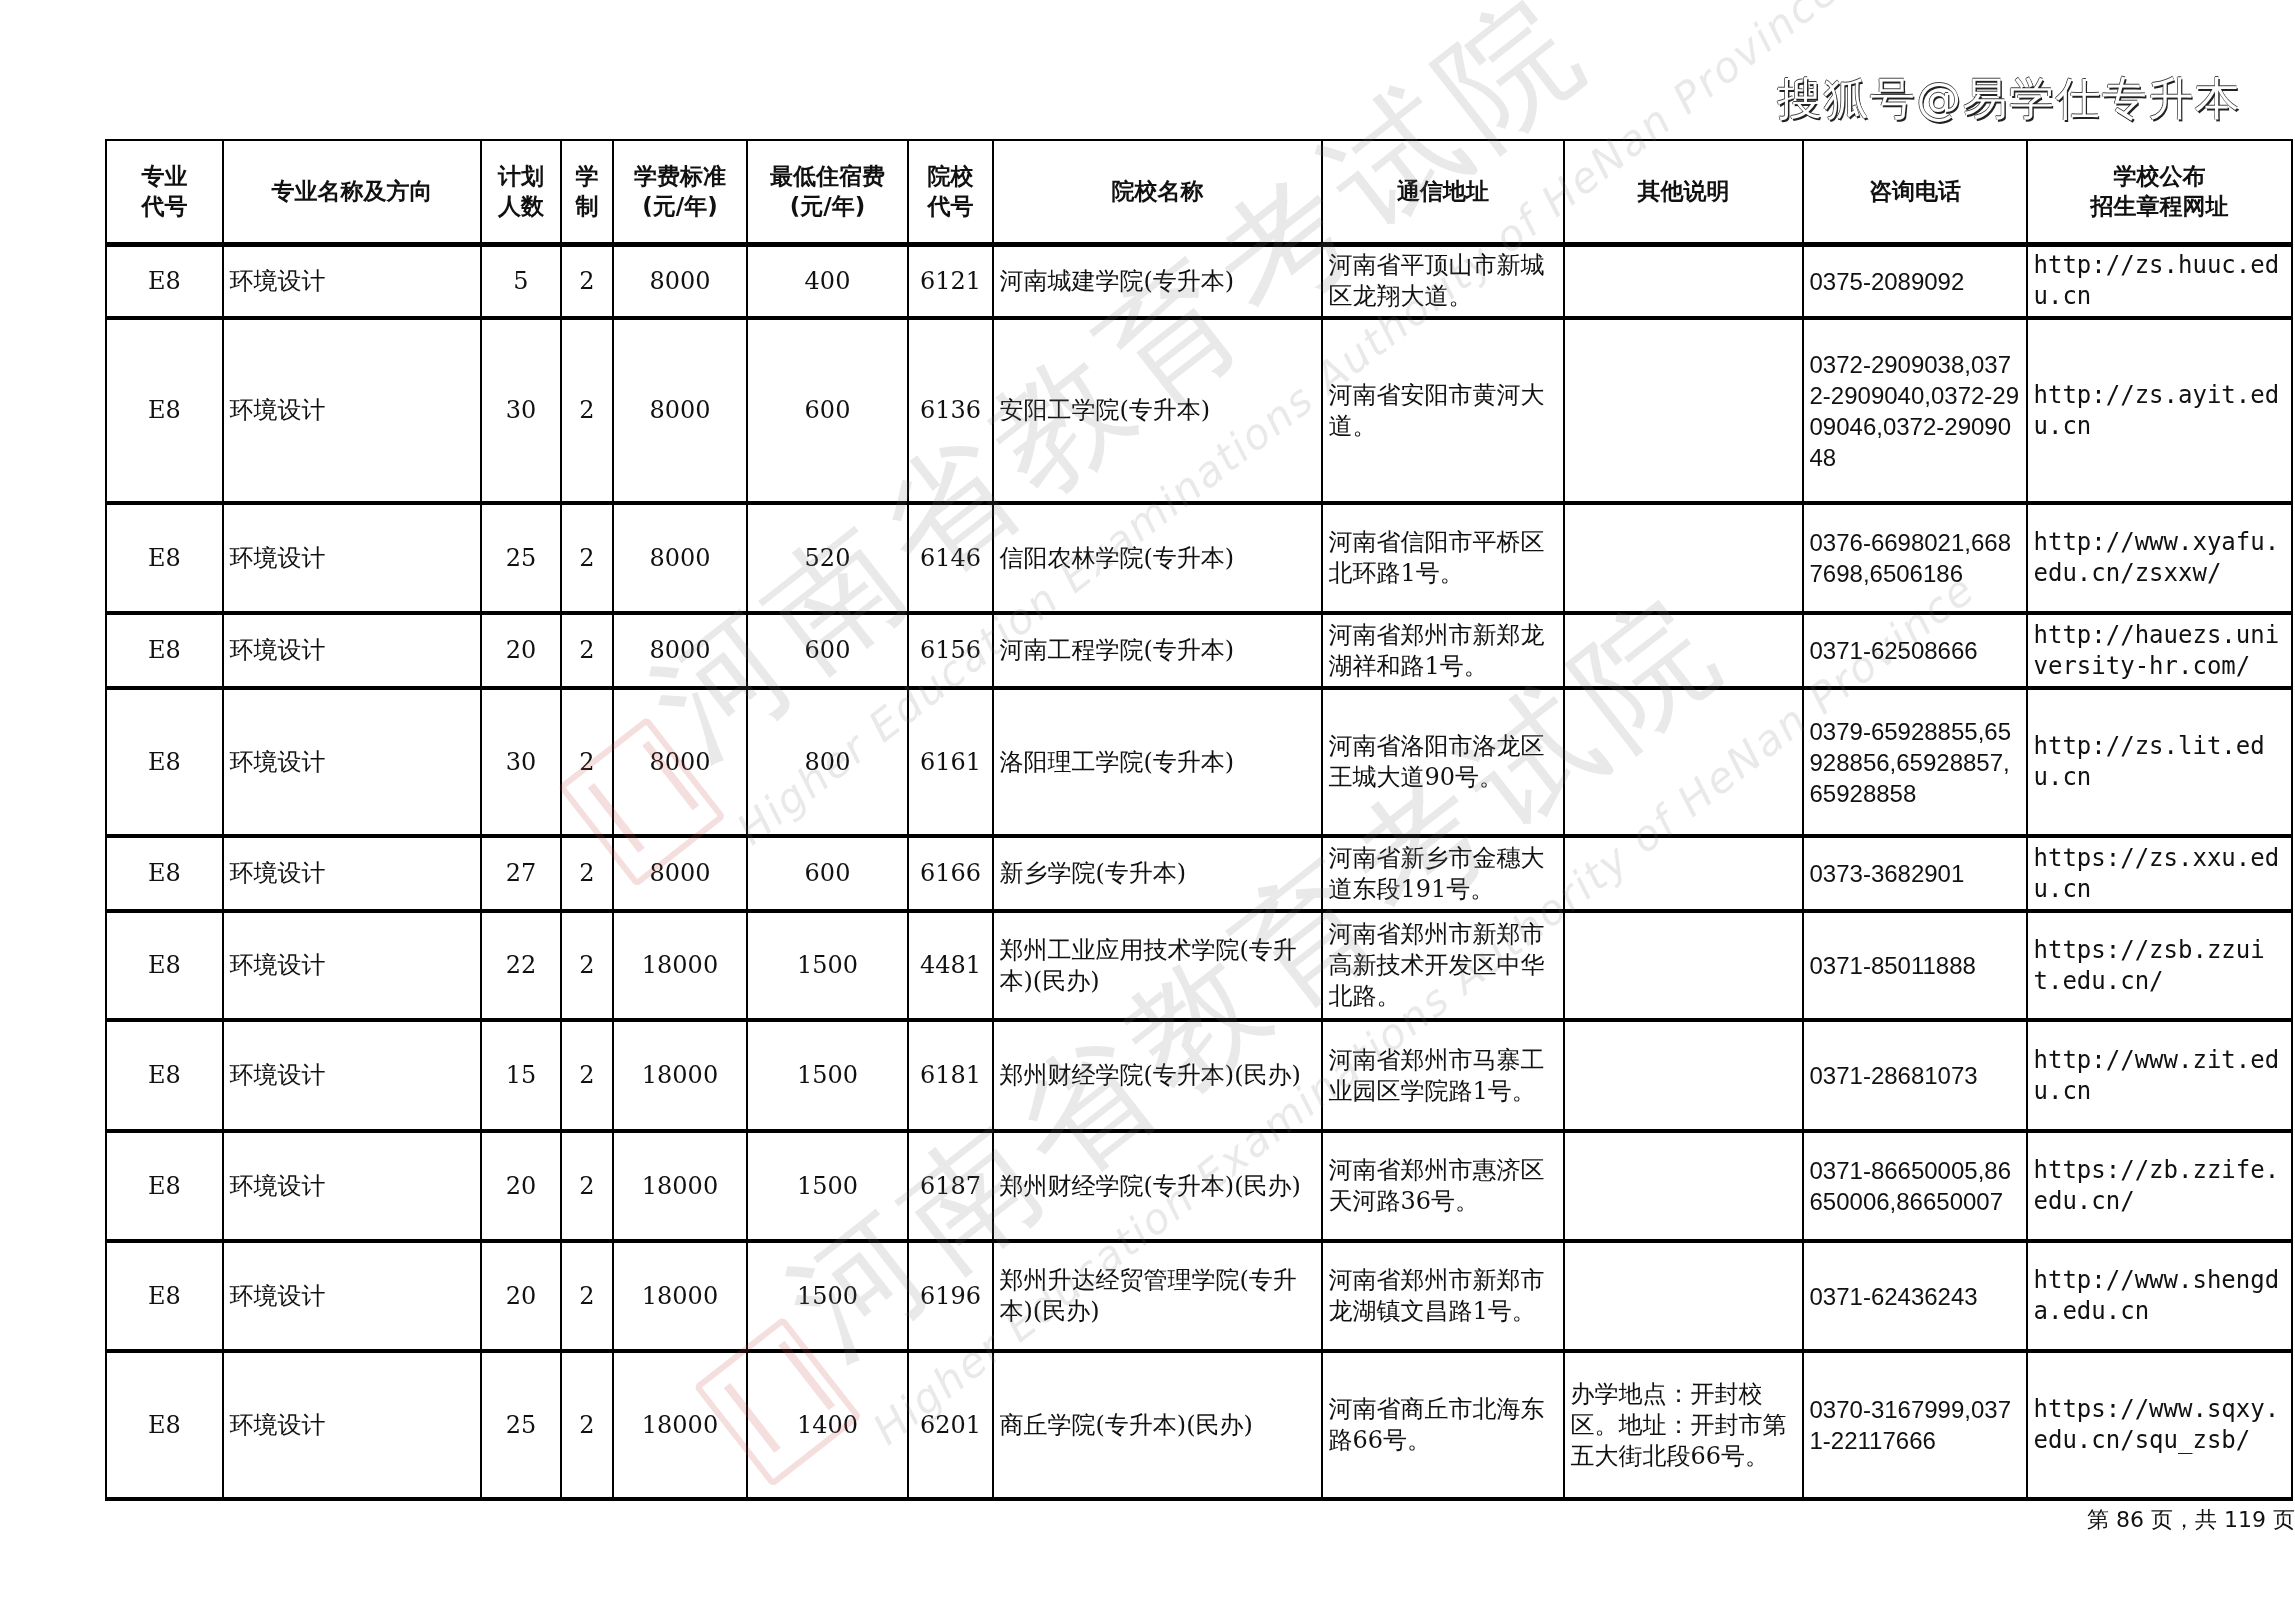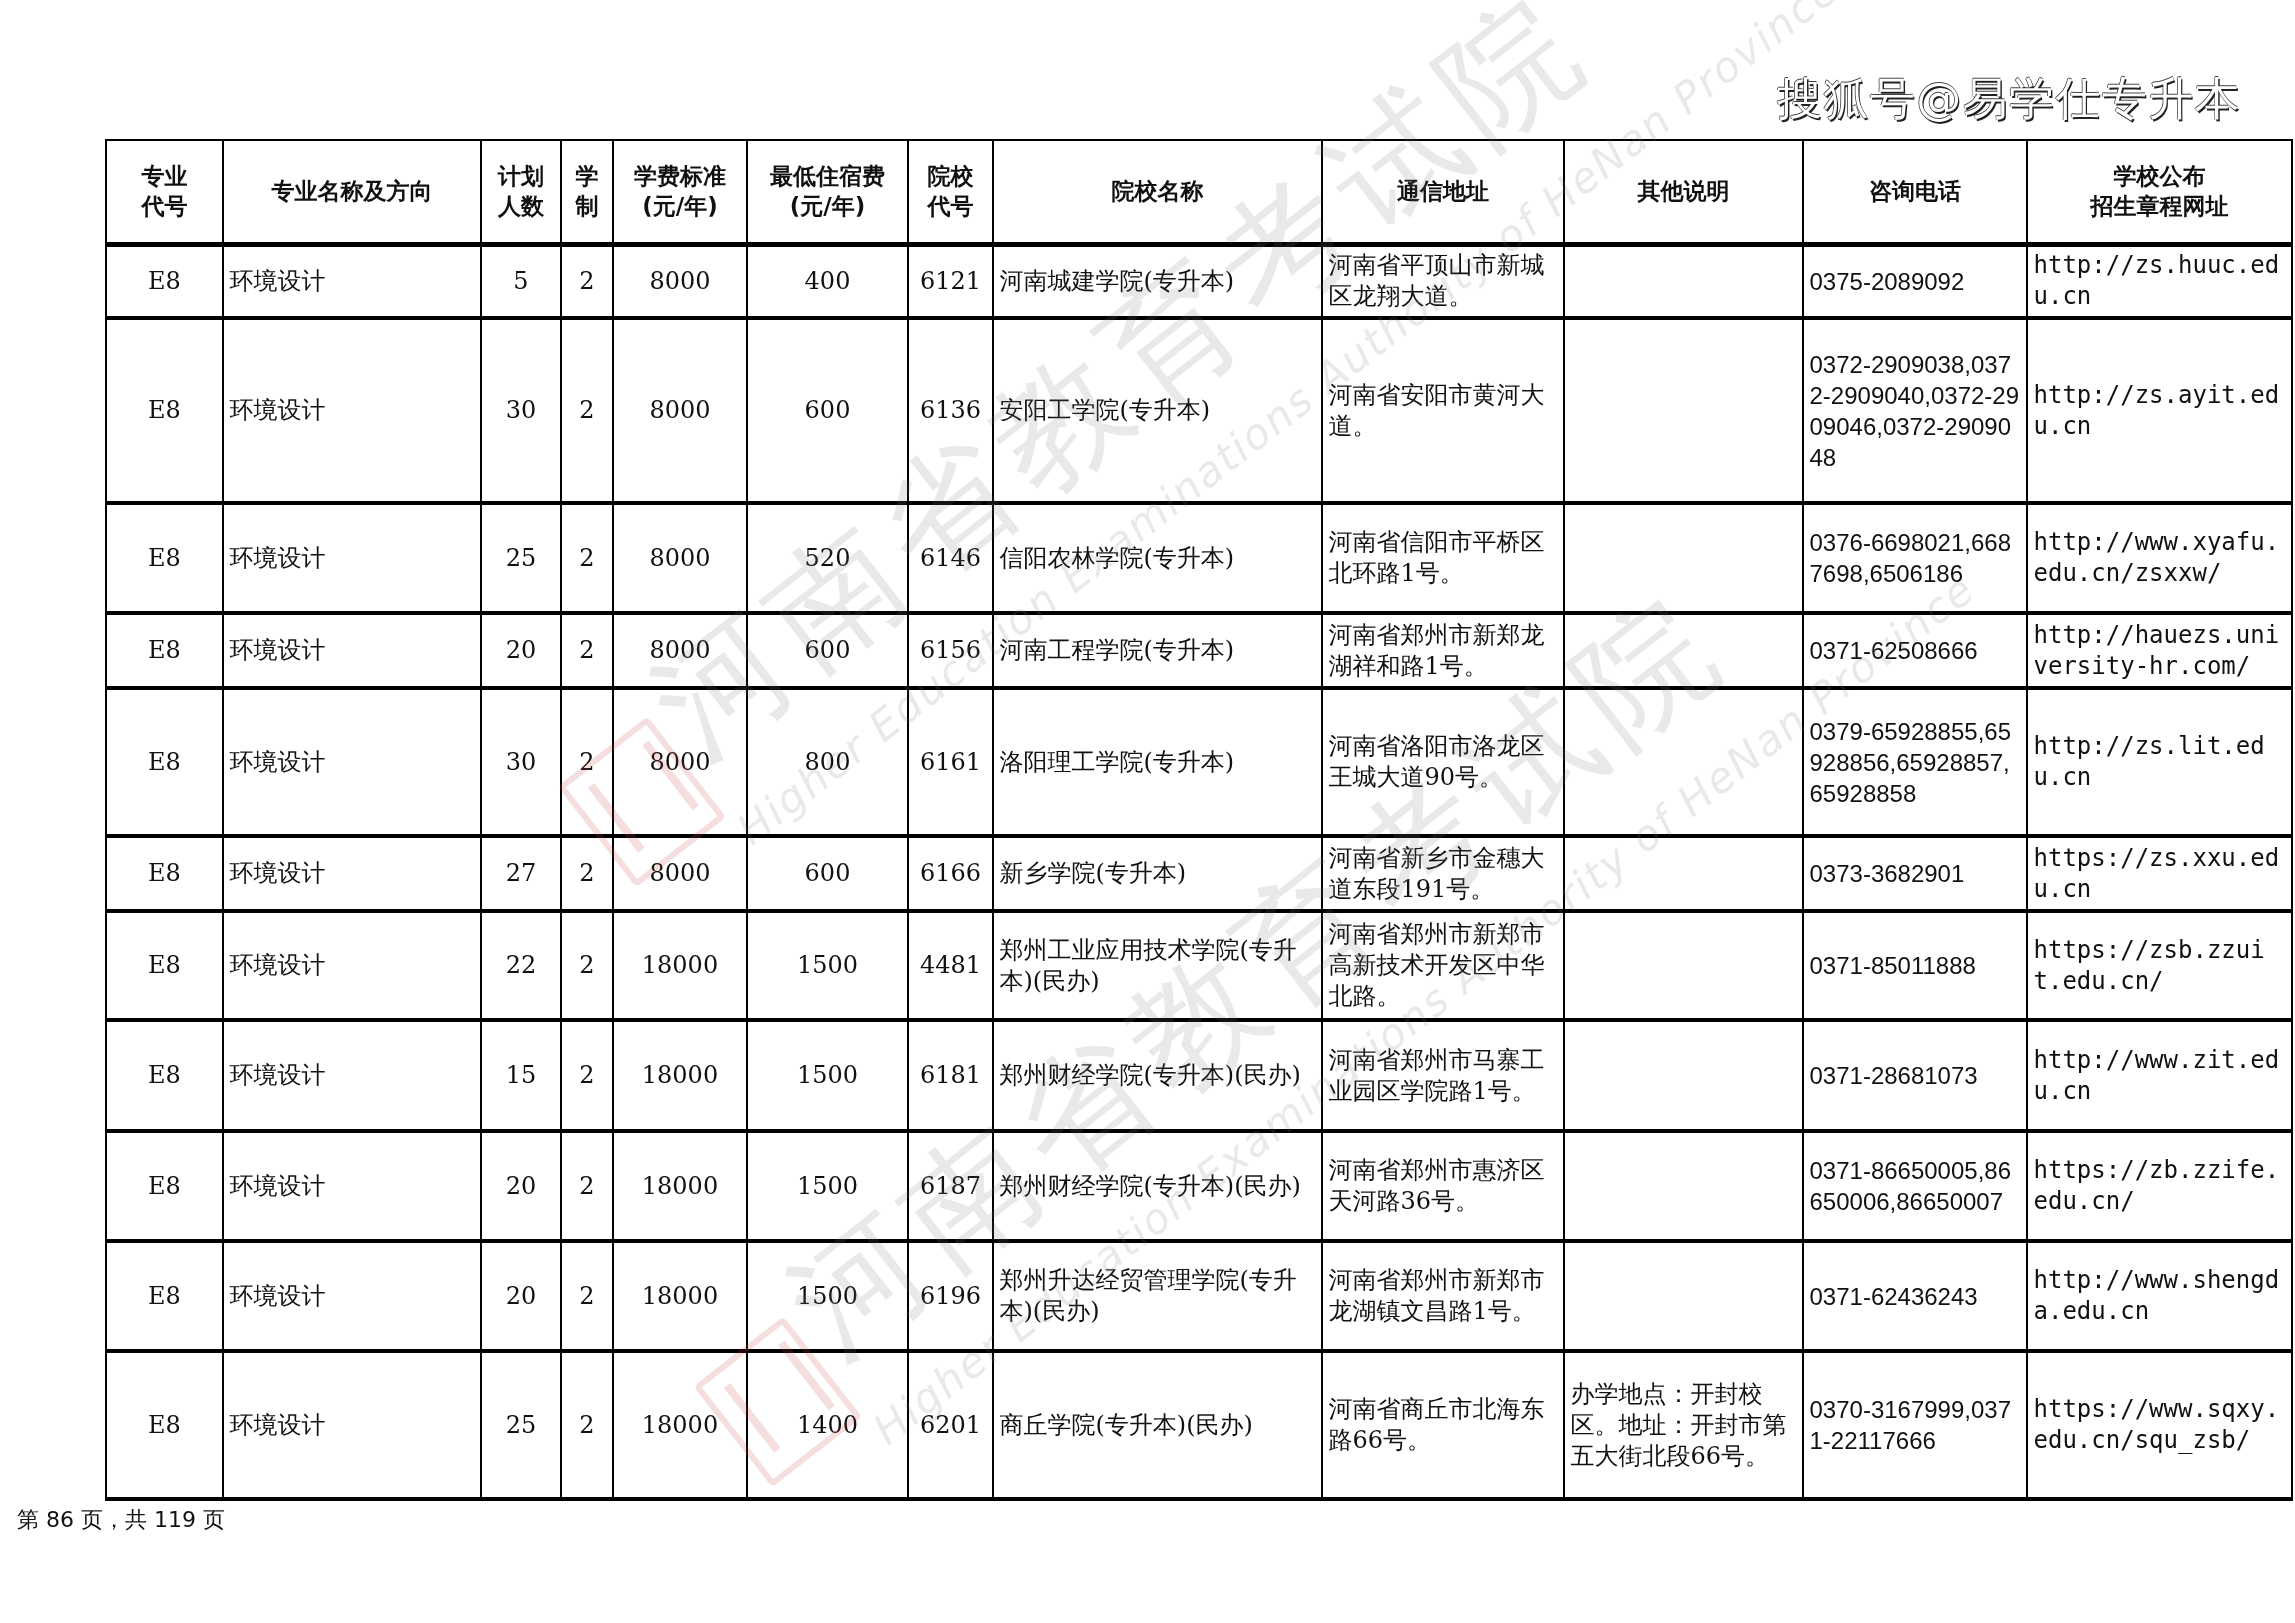--- a/index.html
+++ b/index.html
@@ -28,21 +28,21 @@
     word-break: break-all; overflow: hidden;
   }
   table.plan th { font-family: "DejaVu Sans", "Liberation Sans", sans-serif; font-weight: bold; text-align: center; font-size: 23px; line-height: 30px; }
   table.plan thead tr { border-bottom: 5.5px solid #000; }
   table.plan tbody tr { border-bottom: 4.1px solid #000; }
   td.c { text-align: center; }
   td.l { text-align: left; }
   td.mono { font-family: "DejaVu Sans Mono", "Liberation Mono", monospace; font-size: 21px; line-height: 31px; padding-left: 4.1px; padding-right: 2.7px; }
   td.phone { font-family: Liberation Sans, sans-serif; font-size: 22.5px; }
   .footer {
-    position: absolute; top: 1505px; left: 0; width: 2295px; text-align: left;
+    position: absolute; top: 1505px; left: 0; width: 2295px; text-align: right;
     font-family: "DejaVu Sans", "Liberation Sans", sans-serif; font-size: 22px; color: #111; z-index: 2;
     padding-left: 17px; box-sizing: border-box;
   }
   .footer span { display: inline; }
 </style>
 </head>
 <body>
 
 <div class="brand-watermark">搜狐号@易学仕专升本</div>
 

